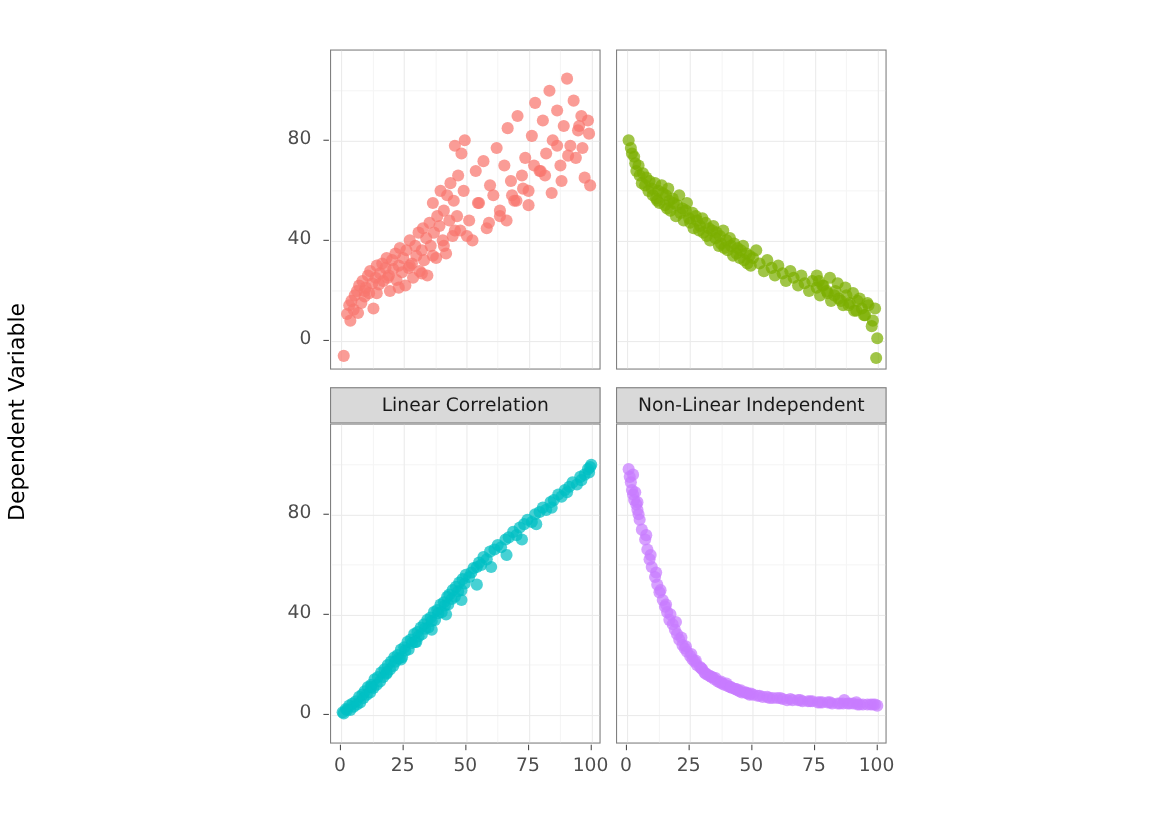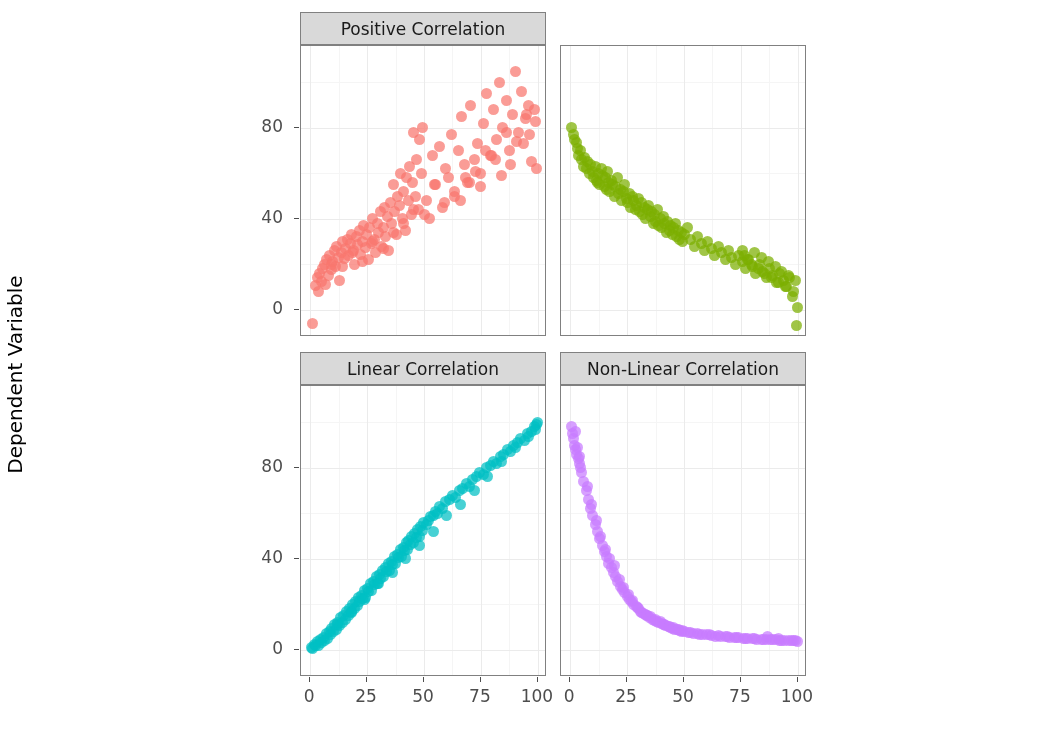--- a/index.html
+++ b/index.html
@@ -125,23 +125,20 @@
 </head>
 <body>
 
 <div id="figure">
 
   <div class="axis-title" id="y-axis-title">Dependent Variable</div>
 
 
   <div id="facet-layer">
       <div class="facet" style="left: 300px; top: 12px; width: 246px; height: 324px;">
-        <div class="strip" style="width: 246px;">
-          <span class="strip-label">Positive Correlation</span>
-        </div>
         <div class="panel" style="width: 246px; height: 291px;">
           <div class="gridline grid-minor-v" style="left: 37.5833px;"></div>
           <div class="gridline grid-minor-v" style="left: 94.5278px;"></div>
           <div class="gridline grid-minor-v" style="left: 151.472px;"></div>
           <div class="gridline grid-minor-v" style="left: 208.417px;"></div>
           <div class="gridline grid-minor-h" style="top: 218.25px;"></div>
           <div class="gridline grid-minor-h" style="top: 127.312px;"></div>
           <div class="gridline grid-minor-h" style="top: 36.375px;"></div>
           <div class="gridline grid-major-v" style="left: 9.11111px;"></div>
           <div class="gridline grid-major-v" style="left: 66.0556px;"></div>
@@ -589,21 +586,21 @@
           <div class="pt" style="left: 173.111px; top: 104.578px; background: rgb(0, 191, 196);"></div>
           <div class="pt" style="left: 186.778px; top: 90.9375px; background: rgb(0, 191, 196);"></div>
           <div class="pt" style="left: 200.444px; top: 75.0234px; background: rgb(0, 191, 196);"></div>
           <div class="pt" style="left: 214.111px; top: 61.3828px; background: rgb(0, 191, 196);"></div>
           <div class="pt" style="left: 227.778px; top: 50.0156px; background: rgb(0, 191, 196);"></div>
           <div class="pt" style="left: 234.611px; top: 43.1953px; background: rgb(0, 191, 196);"></div>
         </div>
       </div>
       <div class="facet" style="left: 560px; top: 352px; width: 246px; height: 324px;">
         <div class="strip" style="width: 246px;">
-          <span class="strip-label">Non-Linear Correlation</span>
+          <span class="strip-label">Non-Linear Independent</span>
         </div>
         <div class="panel" style="width: 246px; height: 291px;">
           <div class="gridline grid-minor-v" style="left: 37.5833px;"></div>
           <div class="gridline grid-minor-v" style="left: 94.5278px;"></div>
           <div class="gridline grid-minor-v" style="left: 151.472px;"></div>
           <div class="gridline grid-minor-v" style="left: 208.417px;"></div>
           <div class="gridline grid-minor-h" style="top: 218.25px;"></div>
           <div class="gridline grid-minor-h" style="top: 127.312px;"></div>
           <div class="gridline grid-minor-h" style="top: 36.375px;"></div>
           <div class="gridline grid-major-v" style="left: 9.11111px;"></div>

